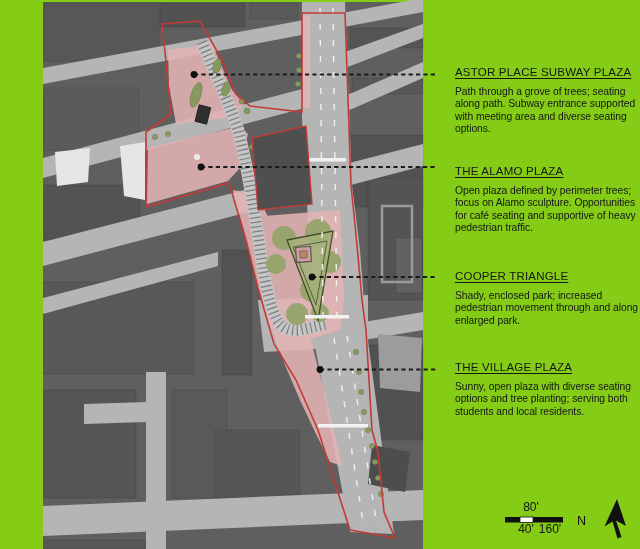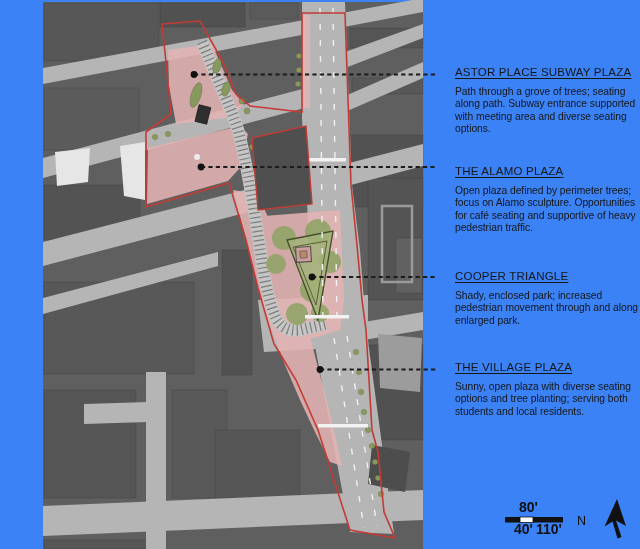--- a/index.html
+++ b/index.html
@@ -1,23 +1,23 @@
 <!DOCTYPE html>
 <html><head>
 <meta charset="utf-8">
 <style>
   html,body{margin:0;padding:0;background:#ffffff;}
-  .stage{position:relative;width:640px;height:549px;background:#3b82f6;overflow:hidden;
+  .stage{position:relative;width:640px;height:549px;background:#84cc16;overflow:hidden;
          font-family:"Liberation Sans", sans-serif;}
   .stage svg{position:absolute;left:0;top:0;}
   .ann{position:absolute;left:455px;width:188px;color:#161616;}
   .ann-h{font-size:11.5px;letter-spacing:.2px;text-decoration:underline;
          text-underline-offset:2px;line-height:14px;white-space:nowrap;}
   .ann-b{margin-top:7px;font-size:10.3px;line-height:12.3px;letter-spacing:-0.05px;}
-  .lbl{position:absolute;color:#111;font-size:14px;line-height:10px;font-weight:bold;}
+  .lbl{position:absolute;color:#111;font-size:12px;text-align:center;line-height:10px;}
   .north-n{position:absolute;left:577px;top:514px;color:#111;font-size:12.5px;}
 </style>
 </head>
 <body>
 
 <div class="stage">
 
 <svg width="640" height="549" viewBox="0 0 640 549">
 
   <g>
@@ -182,16 +182,16 @@
   <div class="ann-h">COOPER TRIANGLE</div>
   <div class="ann-b">Shady, enclosed park; increased pedestrian movement through and along enlarged park.</div>
 </div>
 <div class="ann" style="top:360px">
   <div class="ann-h">THE VILLAGE PLAZA</div>
   <div class="ann-b">Sunny, open plaza with diverse seating options and tree planting; serving both students and local residents.</div>
 </div>
 
 <span class="lbl" style="left:519px;top:502px;width:24px">80'</span>
 <span class="lbl" style="left:514px;top:524px;width:24px">40'</span>
-<span class="lbl" style="left:536px;top:524px;width:28px">110'</span>
+<span class="lbl" style="left:536px;top:524px;width:28px">160'</span>
 <span class="north-n">N</span>
 
 </div>
 
 </body></html>

